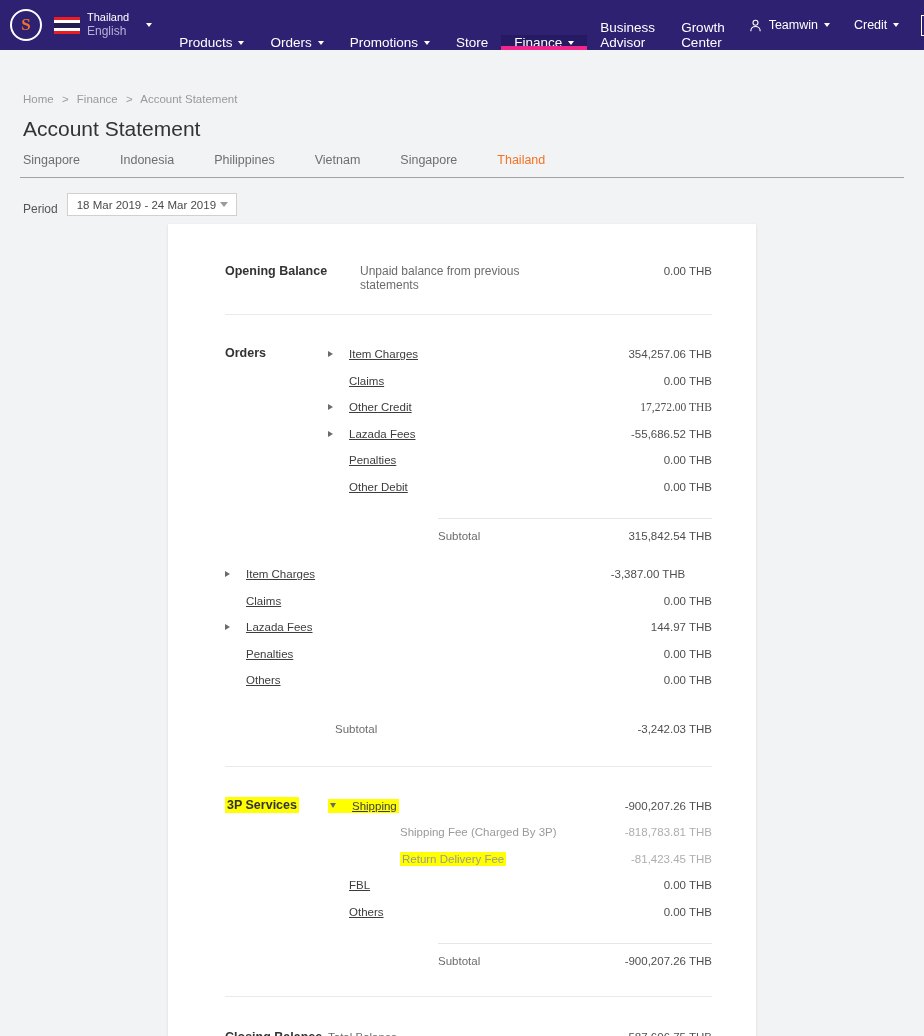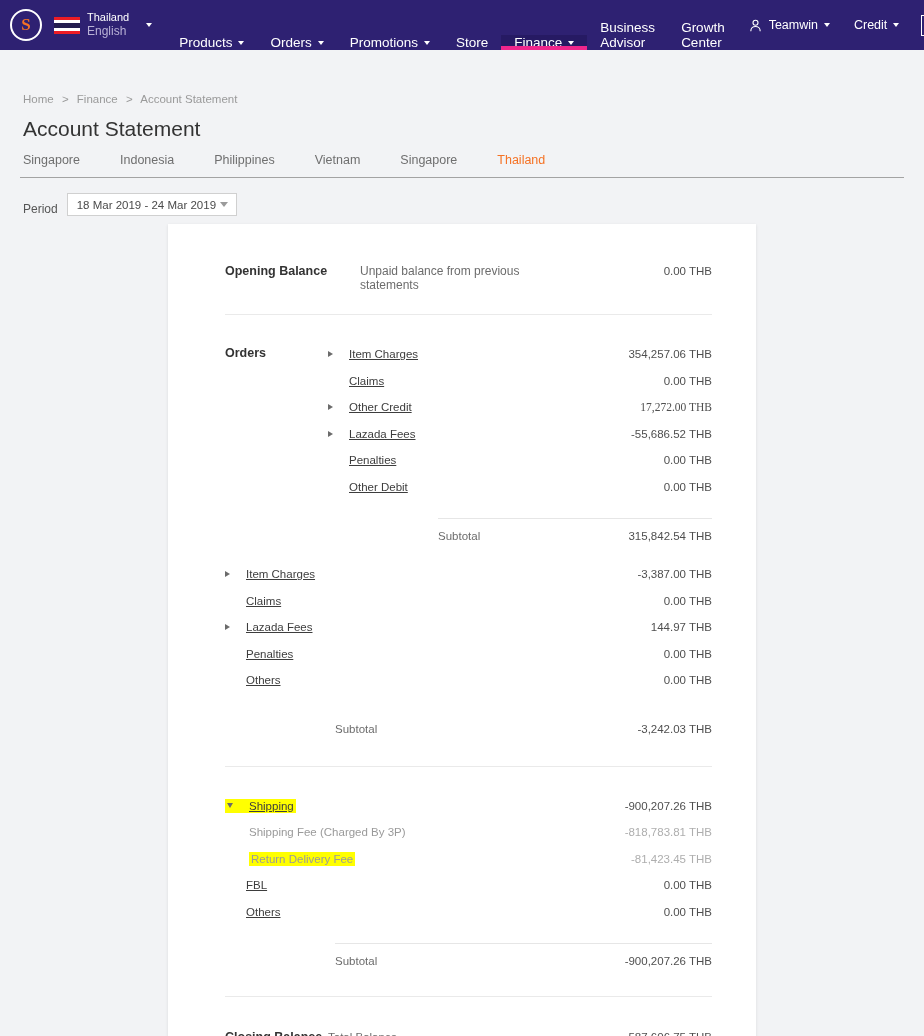--- a/index.html
+++ b/index.html
@@ -159,21 +159,21 @@
 
   .item-row {
     display: flex; align-items: center;
     height: 26.5px;
   }
   .item-label {
     display: flex; align-items: center; gap: 16px;
     font-size: 11.5px; color: #3d3d3d;
     text-decoration: underline; cursor: pointer;
   }
-  .item-label.plain { text-decoration: none; cursor: default; color: #9a9a9a; }
+  .item-label.plain { text-decoration: none; cursor: default; color: #9a9a9a; margin-left: 48px; }
   .tri-right {
     width: 0; height: 0;
     border-top: 3.5px solid transparent;
     border-bottom: 3.5px solid transparent;
     border-left: 5px solid #6b6b6b;
     flex: none;
   }
   .tri-down {
     width: 0; height: 0;
     border-left: 3.5px solid transparent;
@@ -372,21 +372,21 @@
     </div>
   </div>
 
   <div class="group" style="margin-top:8px;">
     <div class="group-right">
       <div class="item-row">
         <div class="item-label">
           <span class="tri-right"></span>
           <span>Item Charges</span>
         </div>
-        <div class="amt" style="margin-left:auto;">-3,387.00 THB</div>
+        <div class="amt" style="margin-left:auto;text-align:center;">-3,387.00 THB</div>
       </div>
       <div class="item-row">
         <div class="item-label">
           <span class="tri-spacer"></span>
           <span>Claims</span>
         </div>
         <div class="amt" style="margin-left:auto;">0.00 THB</div>
       </div>
       <div class="item-row">
         <div class="item-label">
@@ -414,20 +414,23 @@
         <div style="width:110px;flex:none;"></div>
         <div class="subtotal-label">Subtotal</div>
         <div class="amt" style="margin-left:auto;">-3,242.03 THB</div>
       </div>
     </div>
   </div>
 
   <div class="rule-full" style="margin-top:20px;margin-bottom:26px;"></div>
 
   <div class="group">
+    <div class="group-left">
+      <span class="col-head u hl">3P Services</span>
+    </div>
     <div class="group-right">
       <div class="item-row">
         <div class="item-label hl">
           <span class="tri-down"></span>
           <span>Shipping</span>
         </div>
         <div class="amt" style="margin-left:auto;">-900,207.26 THB</div>
       </div>
       <div class="item-row sub-indent">
         <div class="item-label plain">

